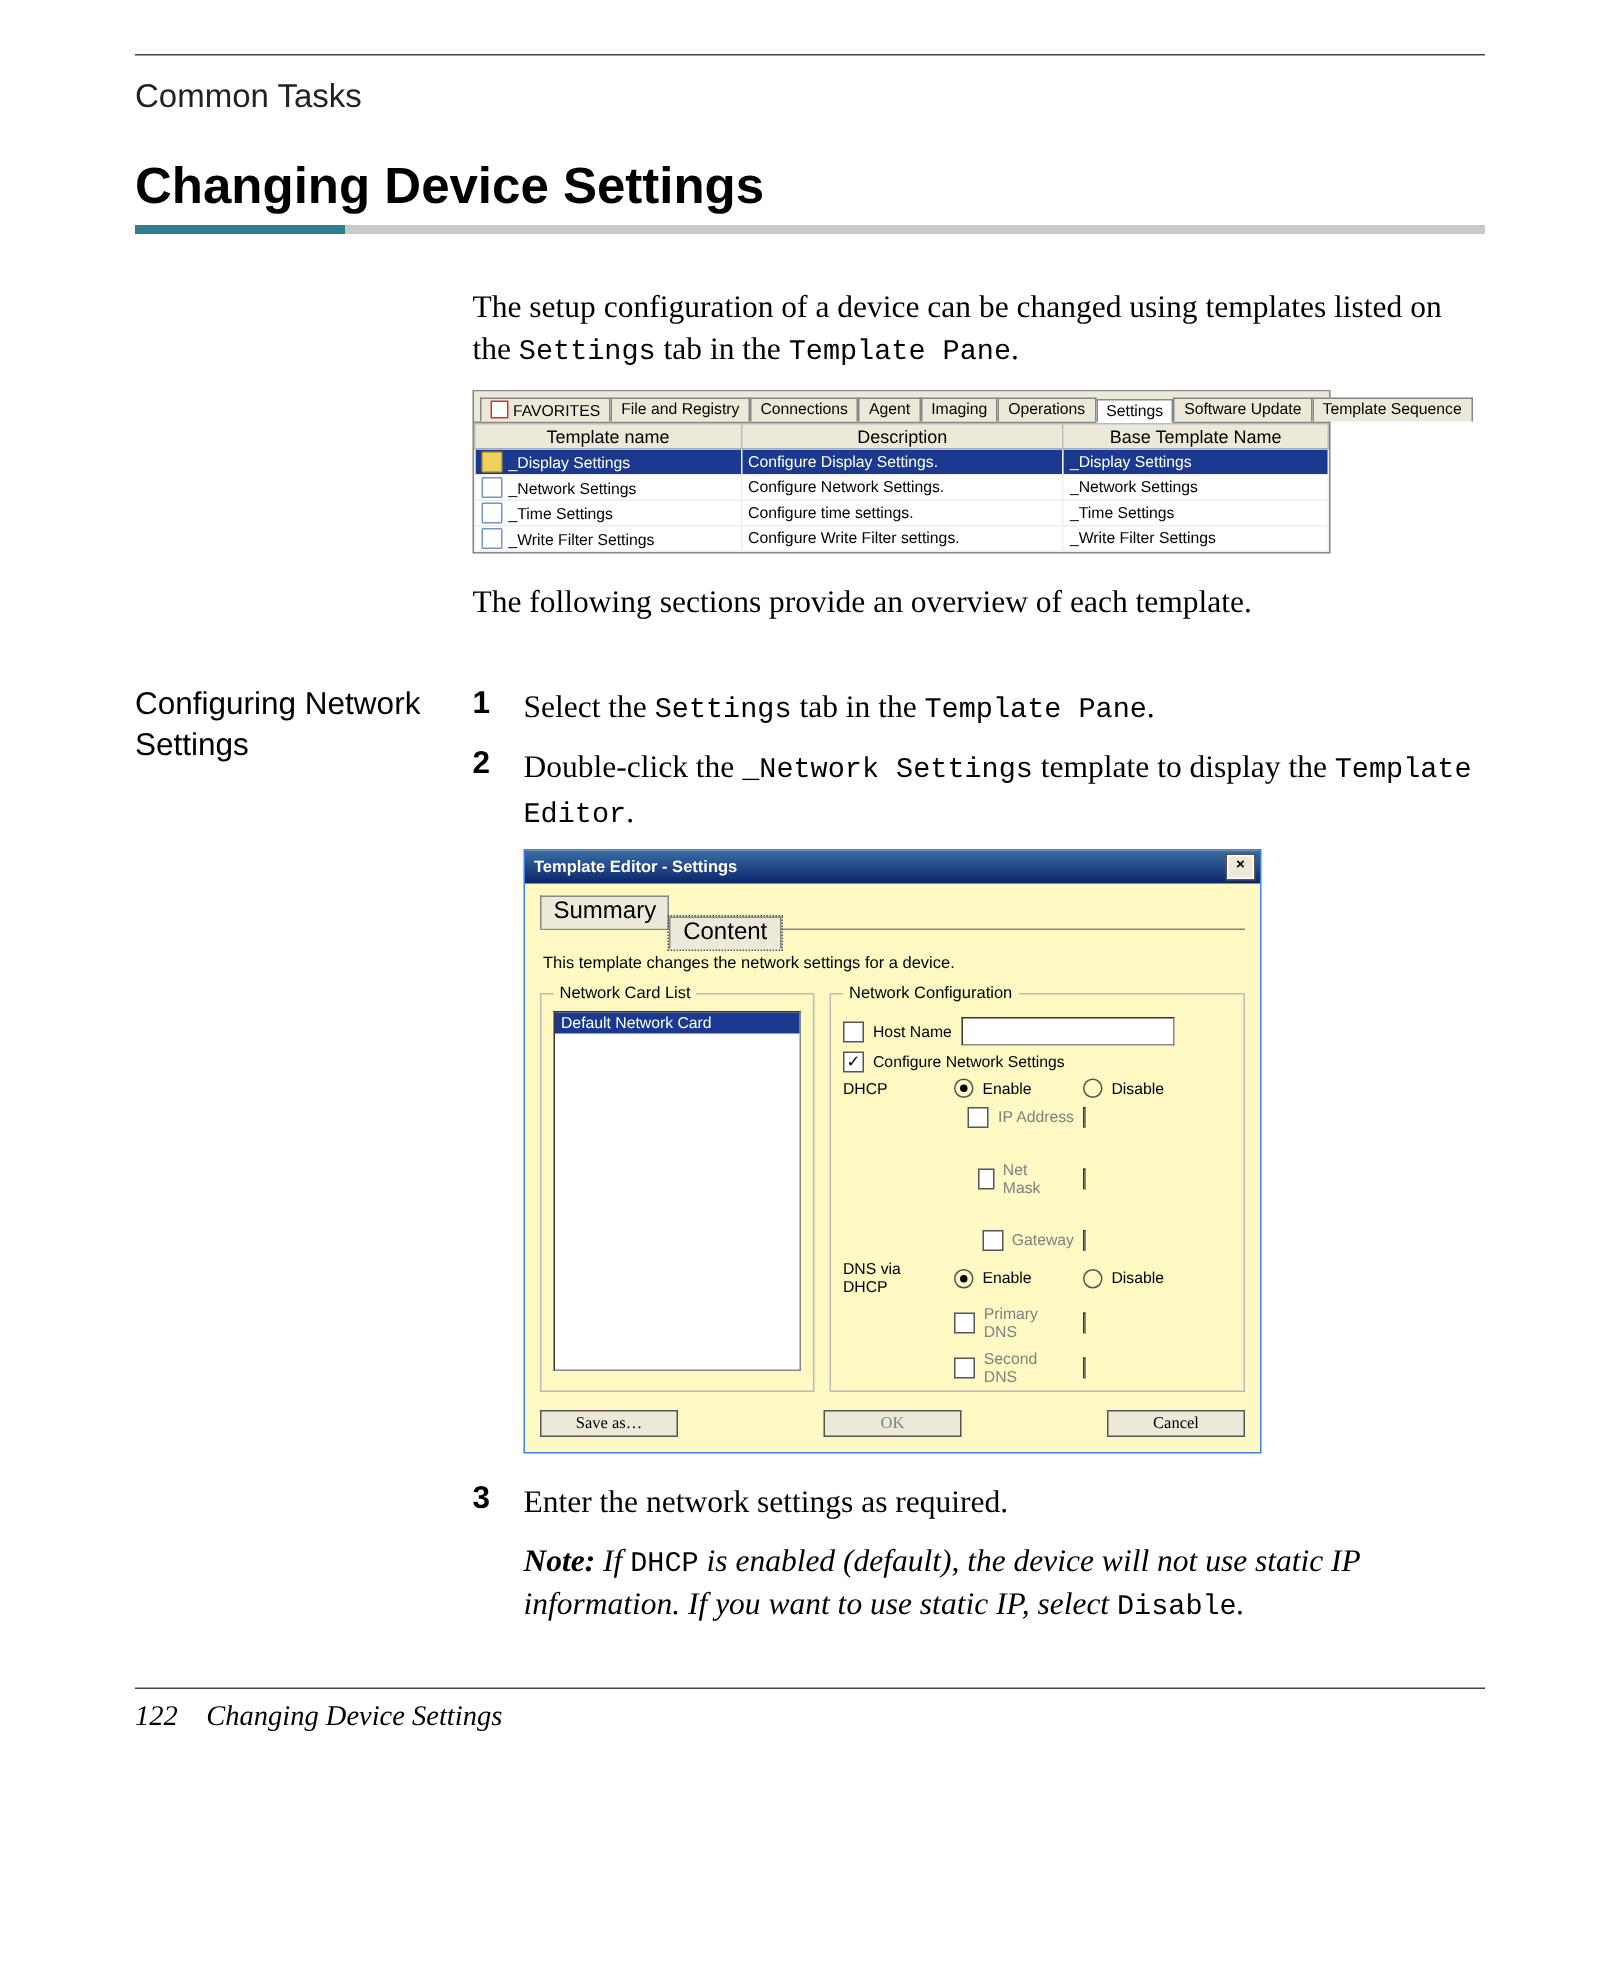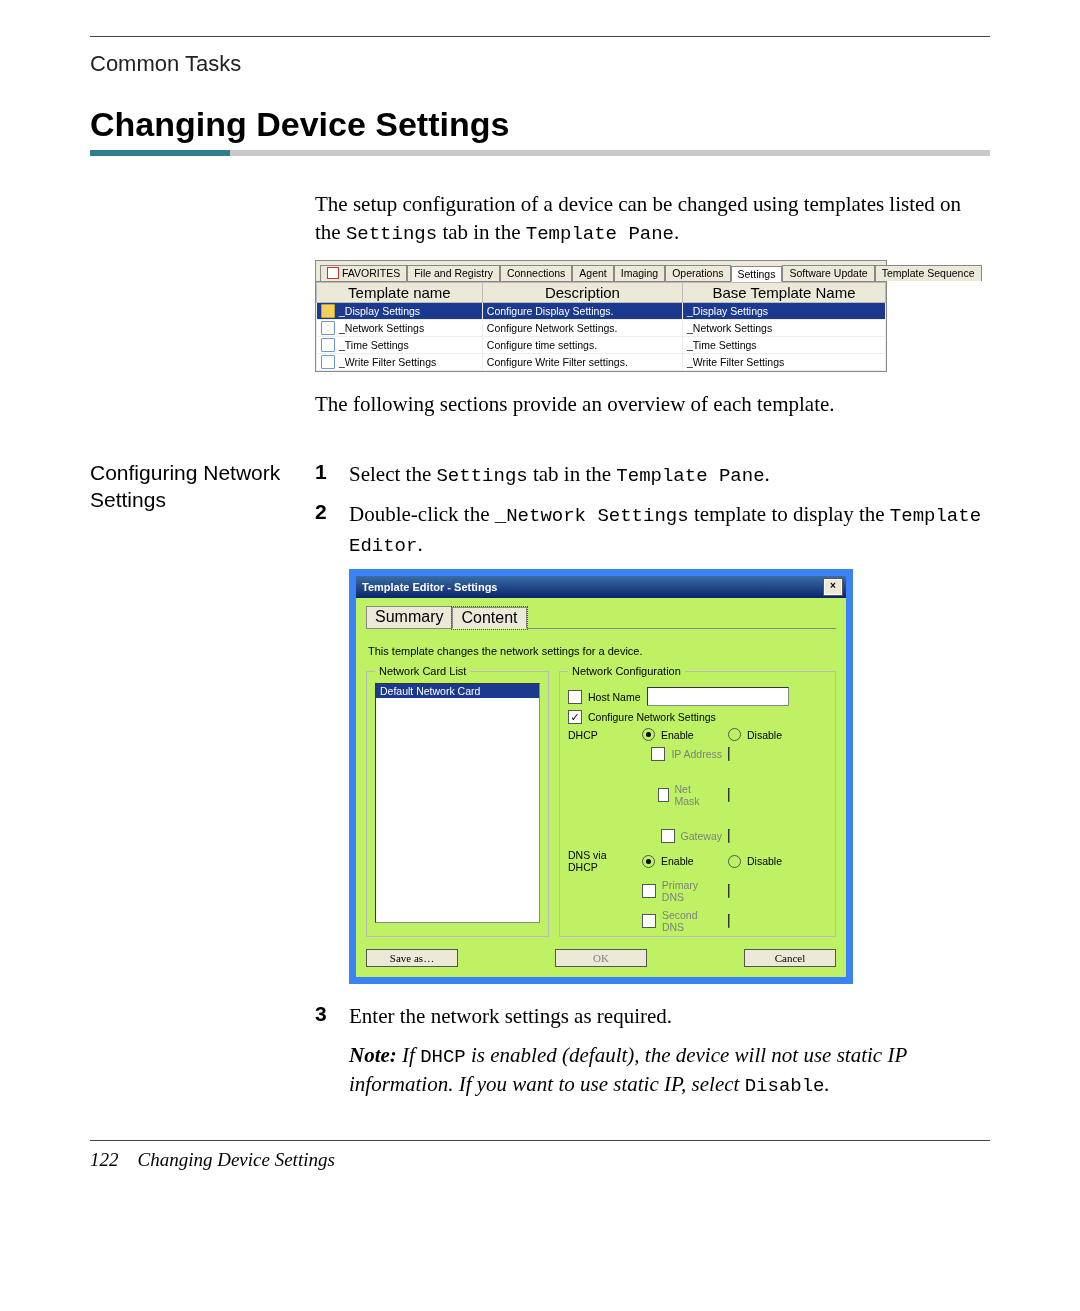--- a/index.html
+++ b/index.html
@@ -21,33 +21,33 @@
   .step-body{flex:1;font-size:21px;line-height:1.35}
   .figure{margin:10px 0 18px 0}
   
   .ss1{border:1px solid #888;background:#ece9d8;font-family:Tahoma,Arial,sans-serif;font-size:11px;color:#000;width:570px}
   .ss1-title{padding:2px 4px 0 4px;font-weight:400}
   .ss1-tabs{display:flex;background:#ece9d8;border-bottom:1px solid #888;padding:4px 4px 0 4px;gap:0}
   .ss1-tab{border:1px solid #888;border-bottom:none;padding:1px 6px;background:#ece9d8;font-size:10.5px;white-space:nowrap}
   .ss1-tab.fav::before{content:"";display:inline-block;width:10px;height:10px;background:#fff;border:1px solid #c33;margin-right:3px;vertical-align:-2px}
   .ss1-tab.active{background:#fff;position:relative;top:1px;border-bottom:1px solid #fff}
   .ss1-table{width:100%;border-collapse:collapse;background:#fff}
-  .ss1-table th{background:#ece9d8;border:1px solid #bbb;font-weight:400;font-size:15px;padding:1px 4px;text-align:center}
+  .ss1-table th{background:#ece9d8;border:1px solid #bbb;font-weight:400;font-size:12px;padding:1px 4px;text-align:center}
   .ss1-table td{border:1px solid #eee;font-size:10.5px;padding:1px 4px}
   .ss1-table tr.selected td{background:#1b3a8f;color:#fff}
   .row-icon{display:inline-block;width:12px;height:12px;border:1px solid #6e98c8;background:#fff;margin-right:4px;vertical-align:-3px;border-radius:1px}
   .row-icon.y{background:#f0d060;border-color:#c0a030}
   
-  .ss2{width:490px;border:7px solid #3b82f6;background:#bef264;font-family:Tahoma,Arial,sans-serif;font-size:11px}
+  .ss2{width:490px;border:1px solid #3b82f6;background:#fef9c3;font-family:Tahoma,Arial,sans-serif;font-size:11px}
   .ss2-titlebar{background:linear-gradient(#3a6ea5,#0a246a);color:#fff;font-weight:700;display:flex;justify-content:space-between;align-items:center;padding:3px 4px 3px 6px;font-size:11px}
   .ss2-close{width:16px;height:14px;background:#ece9d8;border:1px solid #fff;outline:1px solid #555;font-family:Arial;font-size:10px;line-height:12px;text-align:center;color:#000}
   .ss2-body{padding:8px 10px 10px 10px}
   .ss2-tabs{display:flex;border-bottom:1px solid #888}
   .ss2-tab{border:1px solid #888;border-bottom:none;background:#ece9d8;padding:1px 8px;font-size:16px}
-  .ss2-tab.active{background:#ece9d8;position:relative;top:1px;border-bottom:1px solid #ece9d8;outline:1px dotted #555}
+  .ss2-tab.active{background:#ece9d8;position:relative;top:14px;border-bottom:1px solid #ece9d8;outline:1px dotted #555}
   .ss2-desc{margin:16px 2px 8px 2px;font-size:11px}
   .ss2-groups{display:flex;gap:10px}
   fieldset.win{border:1px solid #bbb;padding:6px 8px 3px 8px;margin:0}
   fieldset.win legend{font-size:11px;padding:0 4px}
   .ncl{flex:0 0 165px}
   .ncl-list{background:#fff;border:1px inset #888;height:238px}
   .ncl-item{background:#1b3a8f;color:#fff;padding:1px 4px;font-size:10.5px}
   .ncfg{flex:1}
   .cfg-row{display:flex;align-items:center;gap:6px;margin:4px 0}
   .cfg-row label{font-size:10.5px}

